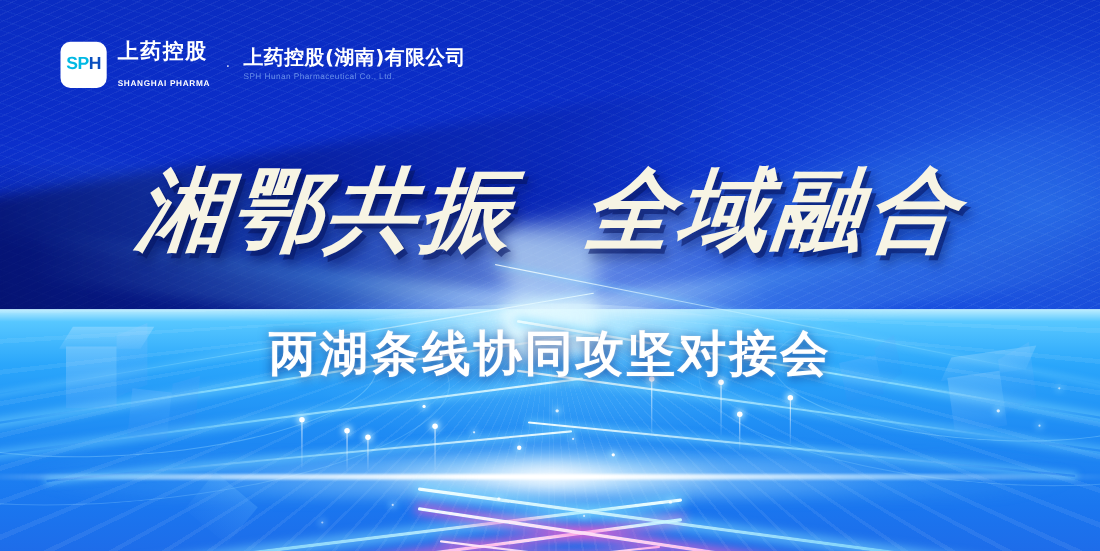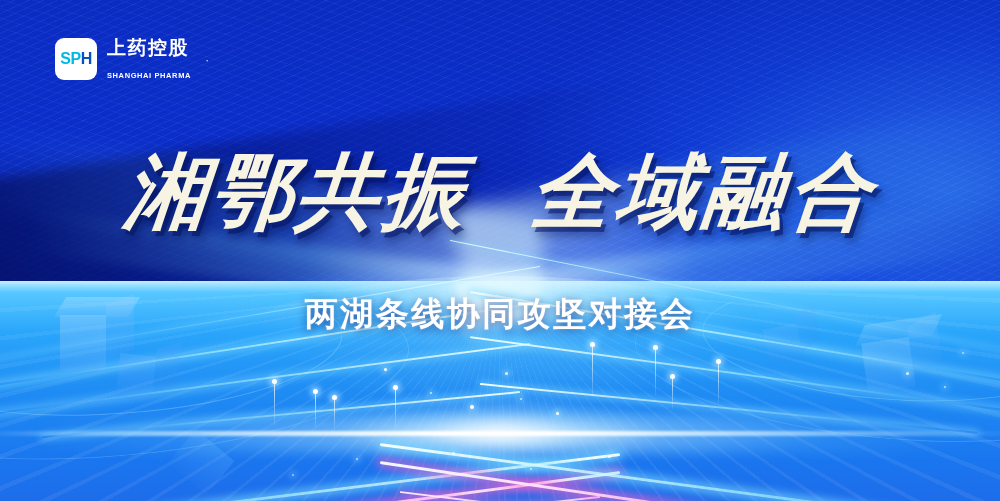--- a/index.html
+++ b/index.html
@@ -178,21 +178,21 @@
       6px 8px 10px rgba(3,14,70,.45);
     transform:skewX(-5deg);
     white-space:nowrap;
   }
 
   
   .subtitle{
     position:absolute;left:0;right:0;top:292px;
     text-align:center;z-index:40;
     font-family:"DejaVu Sans","Liberation Sans",sans-serif;
-    font-size:33px;font-weight:bold;color:#ffffff;
+    font-size:44px;font-weight:bold;color:#ffffff;
     letter-spacing:2.5px;
     text-shadow:0 2px 10px rgba(4,24,110,.65), 0 0 2px rgba(255,255,255,.5);
     white-space:nowrap;
   }
 </style>
 </head>
 <body>
 
 <div class="stage">
 
@@ -347,20 +347,24 @@
 
   <div class="logo-bar">
     <div class="logo-mark">
       <span class="sph"><span class="c1">SP</span><span class="c2">H</span></span>
     </div>
     <div class="logo-cn-wrap">
       <div class="logo-cn">上药控股</div>
       <div class="logo-en">SHANGHAI PHARMA</div>
     </div>
     <div class="logo-sep">·</div>
+    <div class="logo-co-wrap">
+      <div class="logo-co">上药控股(湖南)有限公司</div>
+      <div class="logo-co-en">SPH Hunan Pharmaceutical Co., Ltd.</div>
+    </div>
   </div>
 
   <div class="title-row">
     <div class="title-part">湘鄂共振</div>
     <div class="title-part">全域融合</div>
   </div>
 
   <div class="subtitle">两湖条线协同攻坚对接会</div>
 
 </div>

